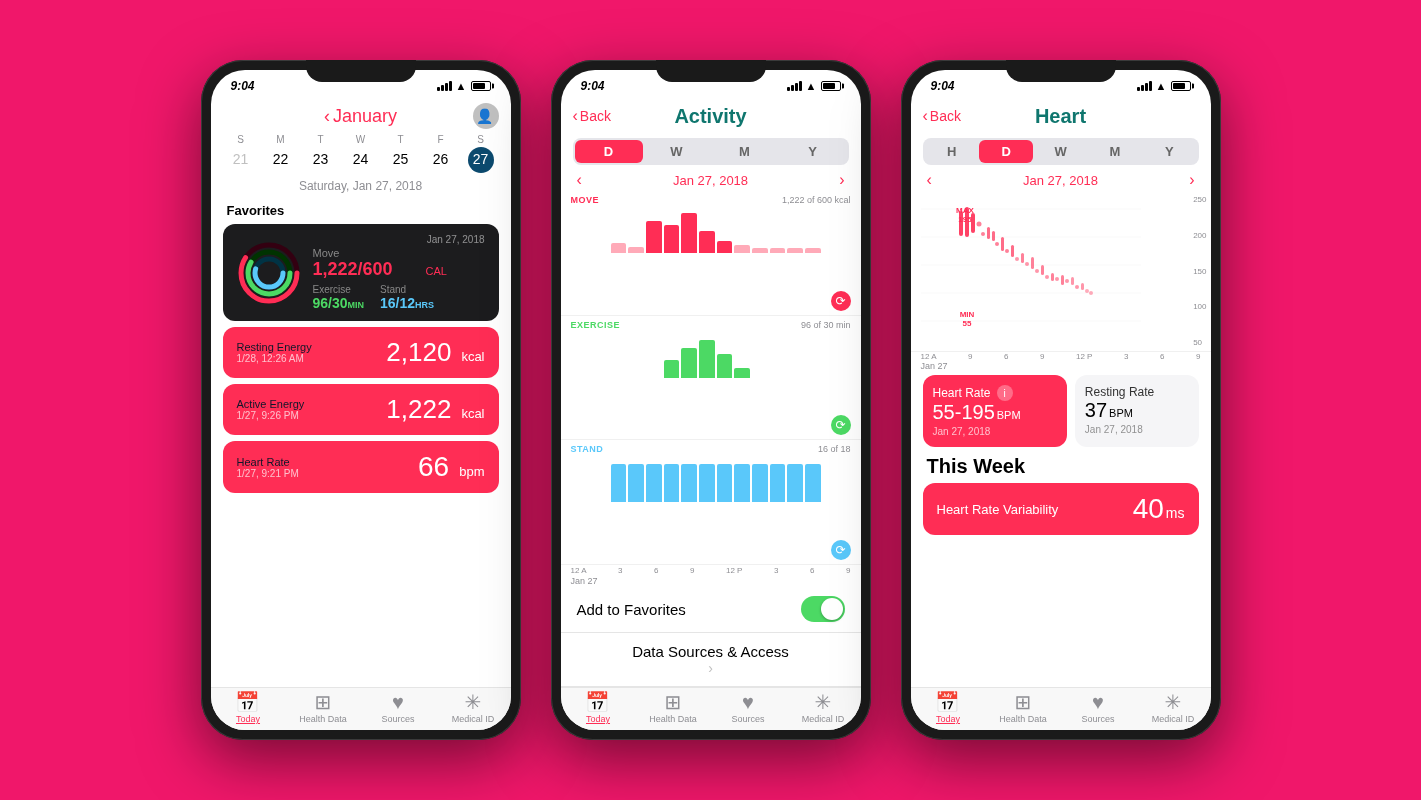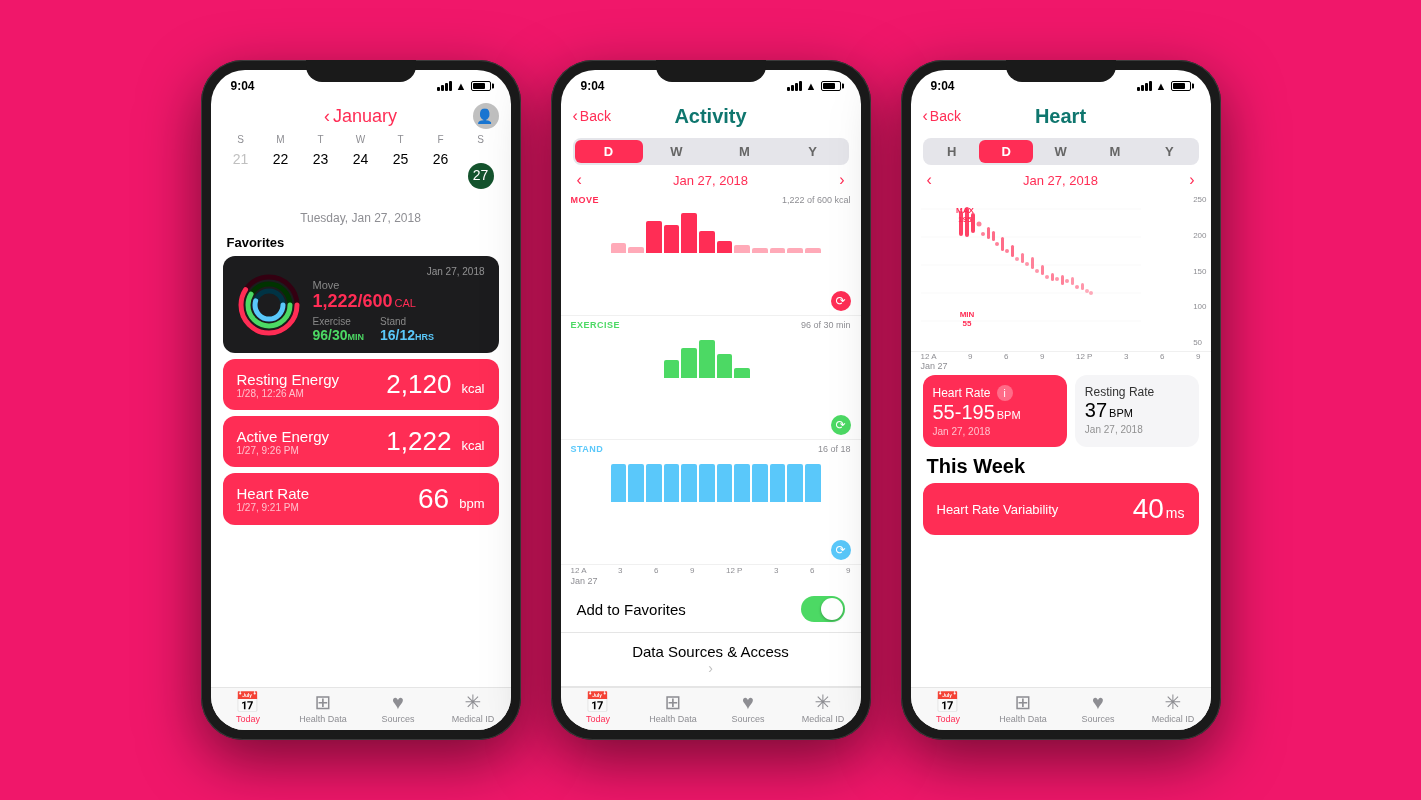--- a/index.html
+++ b/index.html
@@ -50,20 +50,21 @@
       display: flex;
       justify-content: space-between;
       align-items: center;
       padding: 6px 20px 2px;
       font-size: 11px;
       font-weight: 600;
       color: #000;
       min-height: 28px;
       position: relative;
       z-index: 5;
+      font-style: italic;
     }
     .status-bar-time { font-size: 12px; font-weight: 700; }
     .status-icons { display: flex; gap: 4px; align-items: center; }
     .battery-icon {
       width: 20px; height: 10px;
       border: 1.5px solid currentColor;
       border-radius: 2px;
       position: relative;
       display: inline-block;
     }
@@ -140,21 +141,21 @@
     }
     .tab-item {
       flex: 1;
       display: flex;
       flex-direction: column;
       align-items: center;
       gap: 2px;
     }
     .tab-icon { font-size: 20px; line-height: 1; }
     .tab-label { font-size: 9px; font-weight: 500; color: #8e8e93; }
-    .tab-label.active { color: #ff2d55; }
+    .tab-label.active { color: #ff2d55; text-decoration: underline; }
     .tab-icon.active { color: #ff2d55; }
 
     
     .phone1-content {
       flex: 1;
       overflow: hidden;
       display: flex;
       flex-direction: column;
     }
     .month-title {
@@ -184,29 +185,29 @@
       grid-template-columns: repeat(7, 1fr);
       text-align: center;
     }
     .cal-day {
       font-size: 14px;
       color: #000;
       padding: 3px 0;
       line-height: 1.4;
     }
     .cal-day.selected {
-      background: #14532d;
+      background: #0c4a6e;
       color: #fff;
       border-radius: 50%;
       width: 26px;
       height: 26px;
       display: flex;
       align-items: center;
       justify-content: center;
-      margin: 16px auto;
+      margin: 0 auto;
       font-size: 14px;
     }
     .cal-day.gray { color: #c0c0c0; }
     .date-subtitle {
       text-align: center;
       font-size: 12px;
       color: #8e8e93;
       padding: 2px 0 6px;
     }
 
@@ -222,23 +223,23 @@
     .health-card {
       background: #ff2d55;
       border-radius: 12px;
       margin: 3px 12px;
       padding: 10px 14px;
       display: flex;
       align-items: center;
       justify-content: space-between;
     }
     .card-label {
-      font-size: 15px;
+      font-size: 11px;
       font-weight: 500;
-      color: #ffffff;
+      color: #0f172a;
     }
     .card-value {
       font-size: 26px;
       font-weight: 300;
       color: #fff;
       display: flex;
       align-items: baseline;
       gap: 10px;
     }
     .card-unit {
@@ -278,21 +279,21 @@
     }
     .activity-move {
       font-size: 11px;
       color: #888;
     }
     .activity-move-val {
       font-size: 18px;
       font-weight: 700;
       color: #ff2d55;
     }
-    .activity-move-unit { font-size: 11px; color: #ff2d55; }
+    .activity-move-unit { font-size: 11px; color: #ff2d55; margin-left: 31px; }
     .activity-stats {
       display: flex;
       gap: 16px;
       margin-top: 4px;
     }
     .activity-stat-label { font-size: 10px; color: #888; }
     .activity-stat-val {
       font-size: 14px;
       font-weight: 700;
     }
@@ -574,21 +575,21 @@
       <div class="calendar-row">
         <span class="cal-day gray">21</span>
         <span class="cal-day">22</span>
         <span class="cal-day">23</span>
         <span class="cal-day">24</span>
         <span class="cal-day">25</span>
         <span class="cal-day">26</span>
         <span class="cal-day selected">27</span>
       </div>
     </div>
-    <div class="date-subtitle">Tuesday, Jan 27, 2018</div>
+    <div class="date-subtitle">Saturday, Jan 27, 2018</div>
 
     <div class="phone1-content">
       <div class="section-header">Favorites</div>
 
       <div class="activity-card">
         <div class="ring-container">
           <svg class="rings-svg" viewBox="0 0 64 64">
 
             <circle cx="32" cy="32" r="28" fill="none" stroke="#330011" stroke-width="5"></circle>
             <circle cx="32" cy="32" r="28" fill="none" stroke="#ff2d55" stroke-width="5" stroke-dasharray="148 176" stroke-dashoffset="44" stroke-linecap="round"></circle>

